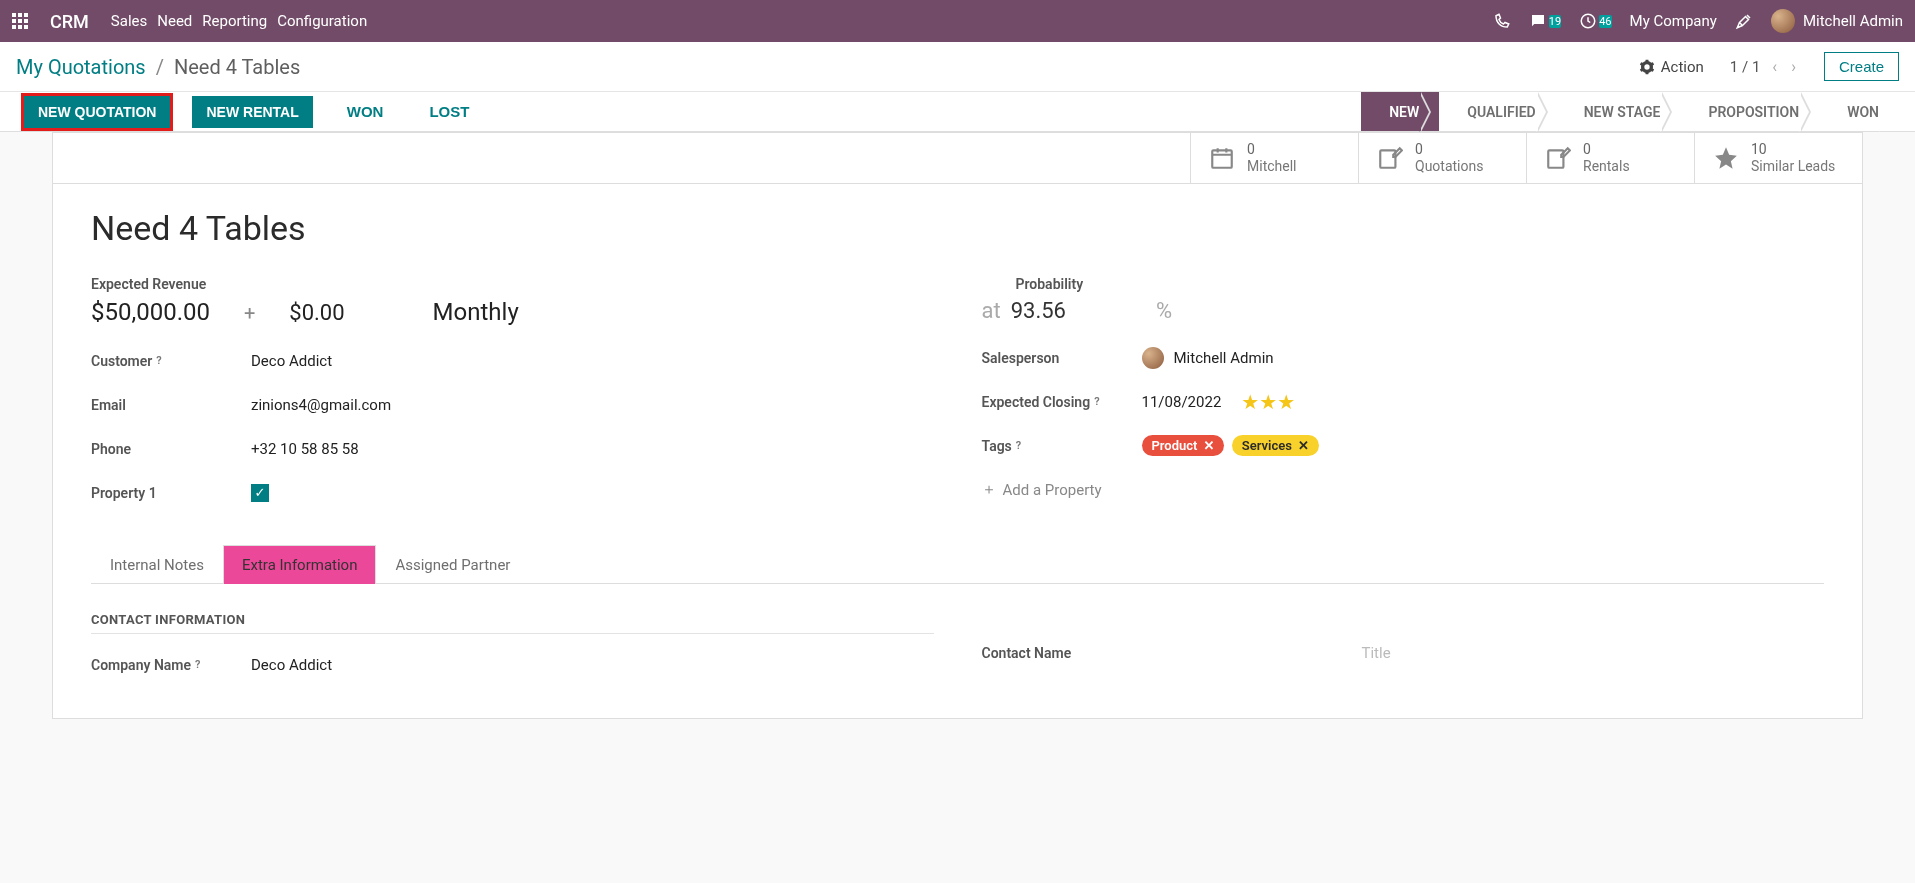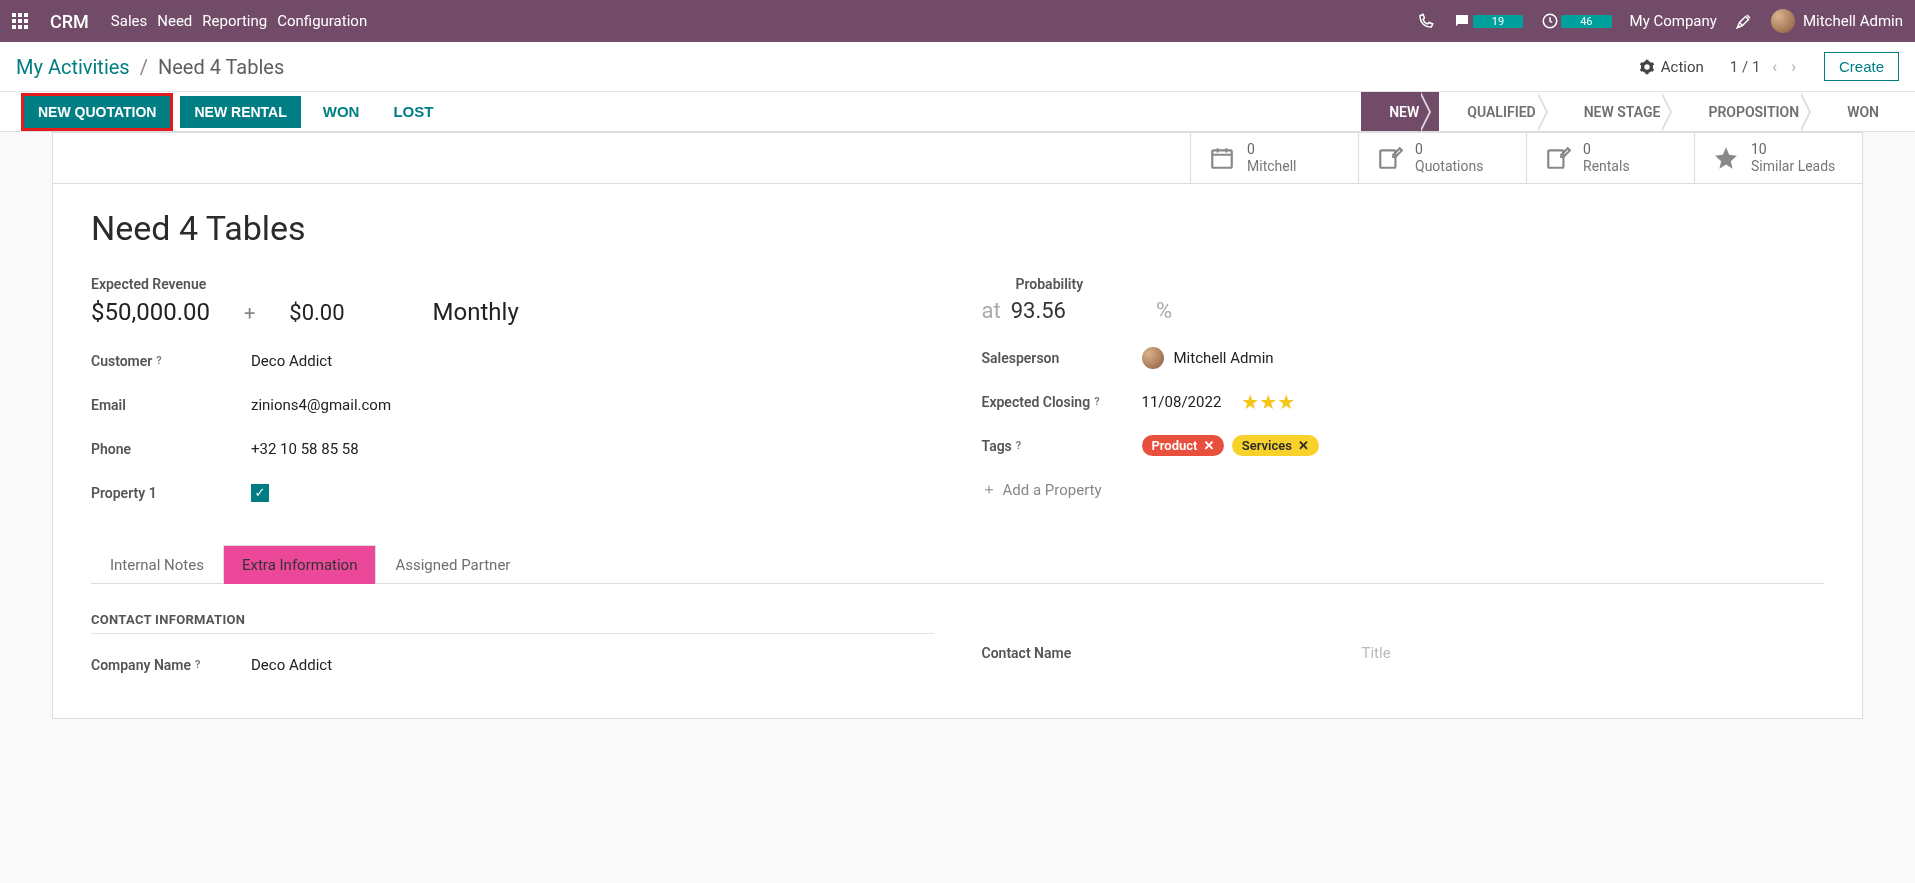--- a/index.html
+++ b/index.html
@@ -8,40 +8,40 @@
 
 .navbar { background: #714B67; color: #fff; height: 42px; display: flex; align-items: center; padding: 0 12px; }
 .navbar-left { display: flex; align-items: center; gap: 22px; }
 .apps-icon { display: grid; grid-template-columns: repeat(3, 4px); grid-template-rows: repeat(3, 4px); gap: 2px; cursor: pointer; }
 .apps-icon span { background: #fff; width: 4px; height: 4px; }
 .brand { font-size: 18px; font-weight: 500; }
 .nav-menu { display: flex; gap: 10px; }
 .nav-menu a { color: #fff; text-decoration: none; font-size: 15px; cursor: pointer; }
 .navbar-right { margin-left: auto; display: flex; align-items: center; gap: 18px; }
 .nav-iconbtn { position: relative; cursor: pointer; color: #fff; display: flex; align-items: center; }
-.nav-badge { background: #00A09D; color: #fff; font-size: 11px; padding: 0 19px; border-radius: 2px; margin-left: 2px; }
+.nav-badge { background: #00A09D; color: #fff; font-size: 11px; padding: 0 0; border-radius: 2px; margin-left: 2px; }
 .company-name { color: #fff; font-size: 15px; }
 .avatar { width: 24px; height: 24px; border-radius: 50%; background: radial-gradient(circle at 30% 30%, #d9b38c, #8b5a3c); display:inline-block; }
 .user-block { display: flex; align-items: center; gap: 8px; color: #fff; font-size: 15px; cursor:pointer; }
 
 
 .page-header { background: #fff; padding: 10px 16px 10px 16px; display: flex; align-items: center; border-bottom: 1px solid #e5e5e5; }
 .breadcrumb { display: flex; align-items: center; gap: 10px; font-size: 20px; }
 .breadcrumb a { color: #017E84; text-decoration: none; cursor: pointer; }
 .breadcrumb .sep { color: #888; }
 .breadcrumb .current { color: #5f5f5f; }
 .header-right { margin-left: auto; display: flex; align-items: center; gap: 26px; }
 .action-btn { display: flex; align-items: center; gap: 6px; cursor: pointer; font-size: 15px; color: #444; }
 .pager { display: flex; align-items: center; gap: 10px; color: #555; font-size: 15px; }
 .pager-arrow { color: #aaa; cursor: pointer; font-size: 16px; padding: 0 2px; }
 .create-btn { border: 1px solid #017E84; color: #017E84; background: #fff; padding: 5px 14px; font-size: 15px; cursor: pointer; }
 
 
 .statusbar { background: #fff; display: flex; align-items: center; padding: 0 16px 0 8px; height: 40px; border-bottom: 1px solid #dedede; }
-.status-left { display: flex; align-items: center; gap: 10px; padding-left: 16px; }
+.status-left { display: flex; align-items: center; gap: 22px; padding-left: 16px; }
 .btn-teal { background: #017E84; color: #fff; border: none; padding: 8px 14px; font-size: 14px; font-weight: 600; cursor: pointer; }
 .btn-highlighted { outline: 3px solid #e21b1b; outline-offset: 0; }
 .btn-link { background: none; border: none; color: #017E84; font-size: 15px; font-weight: 600; padding: 6px 12px; cursor: pointer; }
 .stages { margin-left: auto; display: flex; align-items: stretch; height: 100%; }
 .stage { position: relative; display: flex; align-items: center; padding: 0 20px 0 28px; font-size: 14px; font-weight: 600; color: #6f6f6f; cursor: pointer; }
 .stage::after { content: ""; position: absolute; right: -10px; top: 0; bottom: 0; width: 20px; border-top: 20px solid transparent; border-bottom: 20px solid transparent; border-left: 10px solid #fff; z-index: 1; }
 .stage.stage-border::before { content: ""; position: absolute; right: -12px; top: 0; bottom: 0; width: 20px; border-top: 20px solid transparent; border-bottom: 20px solid transparent; border-left: 10px solid #ddd; z-index: 0; }
 .stage.active { background: #714B67; color: #fff; }
 .stage.active::after { border-left-color: #714B67; }
 
@@ -158,21 +158,21 @@
     </div>
     <div class="user-block">
       <span class="avatar"></span>
       <span>Mitchell Admin</span>
     </div>
   </div>
 </div>
 
 <div class="page-header">
   <div class="breadcrumb">
-    <a>My Activities</a>
+    <a>My Quotations</a>
     <span class="sep">/</span>
     <span class="current">Need 4 Tables</span>
   </div>
   <div class="header-right">
     <div class="action-btn">
       <svg width="16" height="16" viewBox="0 0 24 24" fill="#444">
           <path d="M12 8a4 4 0 100 8 4 4 0 000-8zm9 4a9 9 0 01-.3 2.2l2 1.6-2 3.4-2.4-.8a9 9 0 01-3.8 2.2L14 23h-4l-.5-2.4a9 9 0 01-3.8-2.2l-2.4.8-2-3.4 2-1.6A9 9 0 013 12c0-.8.1-1.5.3-2.2l-2-1.6 2-3.4 2.4.8A9 9 0 019.5 3.4L10 1h4l.5 2.4a9 9 0 013.8 2.2l2.4-.8 2 3.4-2 1.6c.2.7.3 1.4.3 2.2z"></path>
         </svg>
       <span>Action</span>
     </div>

